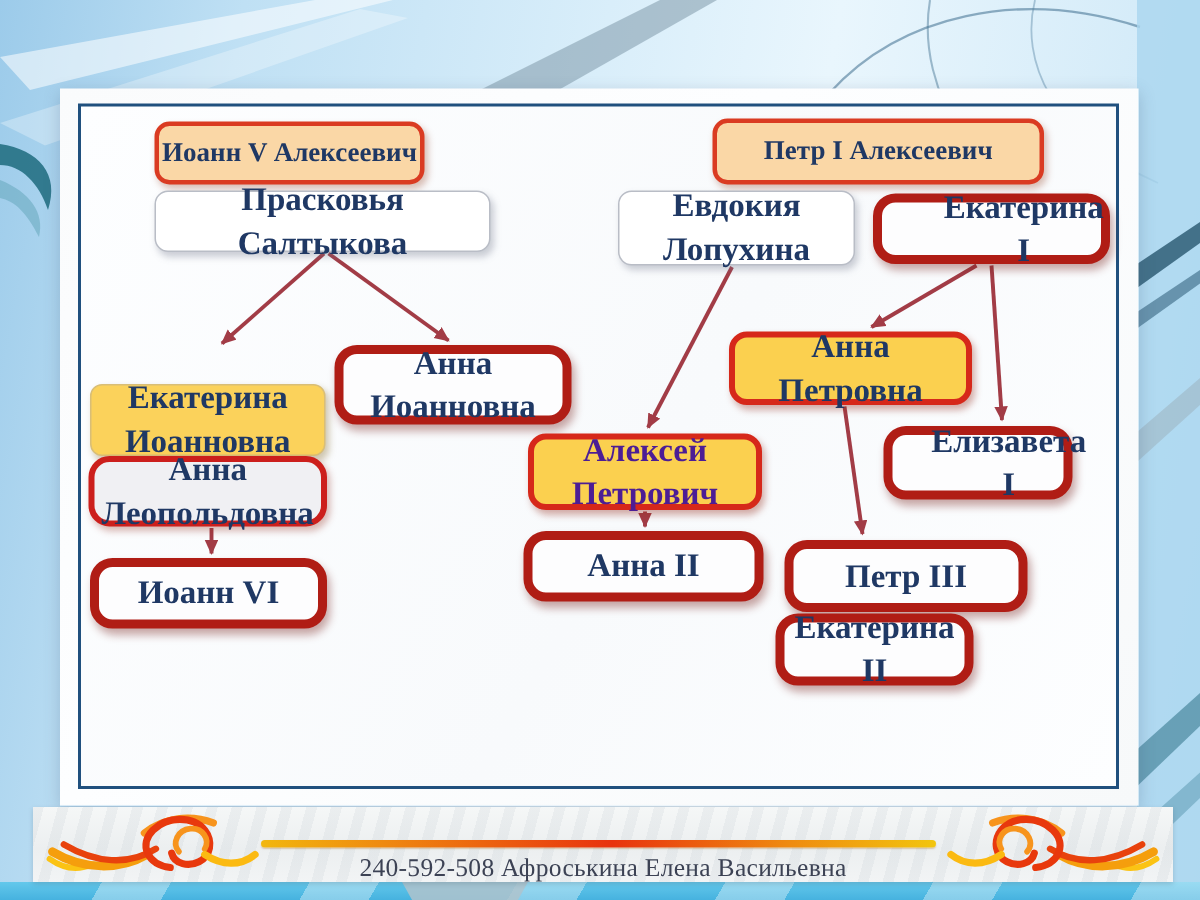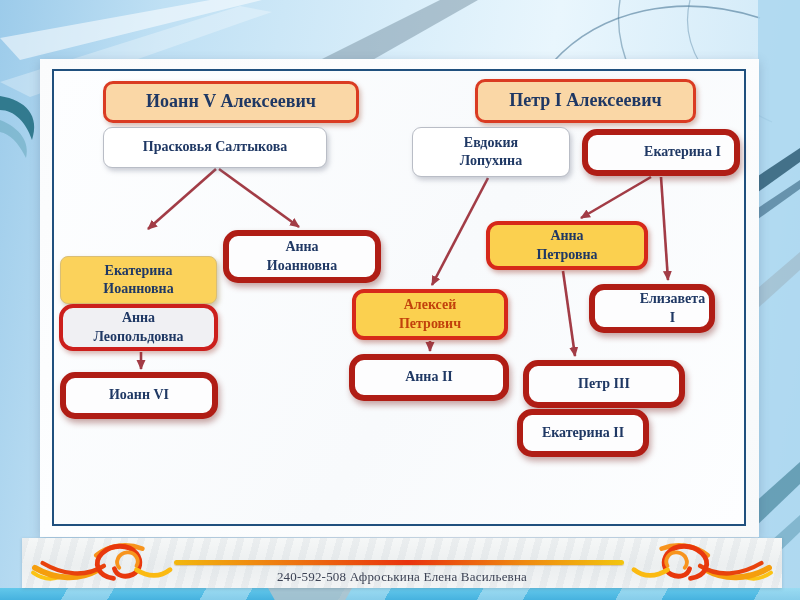--- a/index.html
+++ b/index.html
@@ -25,45 +25,45 @@
   }
 
   
   #arrows{position:absolute;inset:0;width:800px;height:600px;pointer-events:none;z-index:30;}
 
   
   .node{
     position:absolute;z-index:40;box-sizing:border-box;
     display:flex;align-items:center;justify-content:center;
     text-align:center;font-weight:bold;color:#1F3864;
-    font-size:14px;line-height:1.3;
+    font-size:22px;line-height:1.3;
   }
   .node .lbl{white-space:pre-line;}
   .style-parent{background:#FAD7A6;border:3px solid #DA3B22;border-radius:10px;
     box-shadow:2px 3px 5px rgba(150,70,40,.35);font-size:18px;}
   .style-plain{background:#FFFFFF;border:1px solid #B9BDC6;border-radius:9px;
     box-shadow:2px 3px 5px rgba(110,115,135,.35);}
   .style-heir{background:#FDFDFE;border:6px solid #B01D15;border-radius:15px;
     box-shadow:2px 4px 6px rgba(120,35,30,.40);}
   .style-yellow{background:#FBD25B;border:1px solid #D9BE76;border-radius:8px;
     box-shadow:2px 3px 5px rgba(140,115,55,.40);}
   .style-yellowred{background:#FBD04F;border:4px solid #D6281A;border-radius:12px;
     box-shadow:2px 3px 5px rgba(150,50,35,.40);}
   .style-greyred{background:#F0F0F3;border:4px solid #CC1F1C;border-radius:14px;
     box-shadow:2px 3px 5px rgba(150,50,35,.35);}
 
-  .n-ioann5{left:103px;top:81px;width:256px;height:42px;}
+  .n-ioann5{left:103px;top:81px;width:180px;height:42px;}
   .n-petr1{left:475px;top:79px;width:221px;height:44px;}
   .n-praskovya{left:103px;top:127px;width:224px;height:41px;}
   .n-evdokia{left:412px;top:127px;width:158px;height:50px;}
   .n-ekaterina1{left:582px;top:129px;width:158px;height:47px;padding-left:43px;}
   .n-ekat-io{left:60px;top:235px;width:157px;height:48px;margin-top:21px;}
   .n-anna-io{left:223px;top:230px;width:158px;height:53px;}
   .n-anna-petr{left:486px;top:221px;width:162px;height:49px;}
-  .n-alexey{left:352px;top:289px;width:156px;height:51px;color:#c2410c;}
+  .n-alexey{left:352px;top:289px;width:156px;height:51px;color:#4c1d95;}
   .n-eliz{left:589px;top:284px;width:126px;height:49px;padding-left:41px;}
   .n-anna-leo{left:59px;top:304px;width:159px;height:47px;}
   .n-ioann6{left:60px;top:372px;width:158px;height:47px;}
   .n-petr2{left:349px;top:354px;width:160px;height:47px;}
   .n-petr3{left:523px;top:360px;width:162px;height:48px;align-items:center;}
   .n-ekat2{left:517px;top:409px;width:132px;height:48px;}
 
   
   .footer-band{
     position:absolute;left:22px;top:538px;width:760px;height:50px;z-index:20;
@@ -77,21 +77,21 @@
   .flourish{position:absolute;top:2px;width:152px;height:46px;}
   .flourish-left{left:4px;}
   .flourish-right{right:4px;transform:scaleX(-1);}
   .grad-line{
     position:absolute;left:152px;right:158px;top:22px;height:5px;border-radius:3px;z-index:21;
     background:linear-gradient(90deg,#F2B70E 0%,#EF8A10 18%,#E8330E 52%,#EF8A10 78%,#F2C50E 100%);
     box-shadow:0 1px 1px rgba(180,120,40,.35);
   }
   .footer-text{
     position:absolute;left:0;right:0;top:31px;text-align:center;z-index:22;
-    font-size:13px;color:#3C4254;letter-spacing:.2px;
+    font-size:17px;color:#3C4254;letter-spacing:.2px;
   }
 
   .bottom-strip{
     position:absolute;left:0;top:588px;width:800px;height:12px;z-index:10;
     background:linear-gradient(180deg,#63C8EB 0%,#46B2DF 100%);
   }
   .bottom-strip::before{
     content:"";position:absolute;inset:0;
     background:repeating-linear-gradient(-60deg,rgba(255,255,255,.35) 0 40px,rgba(255,255,255,0) 40px 120px);
   }

